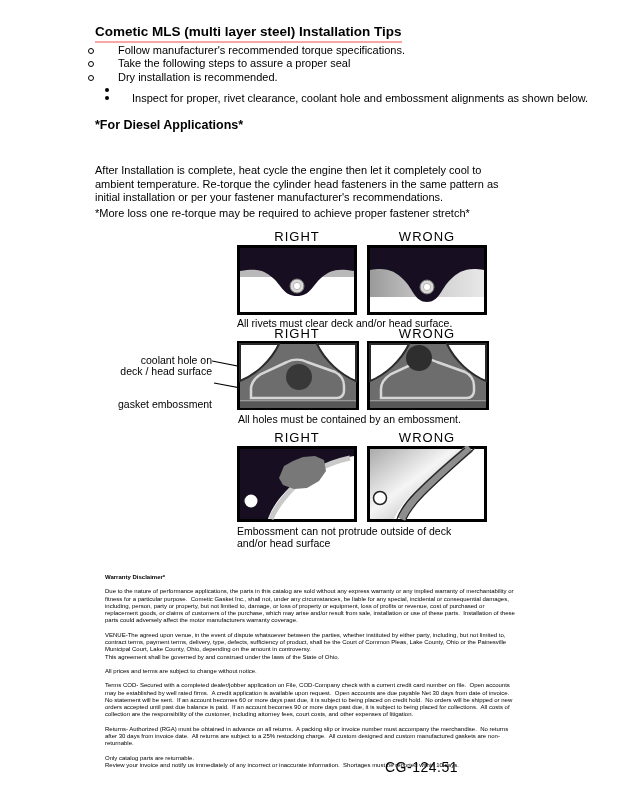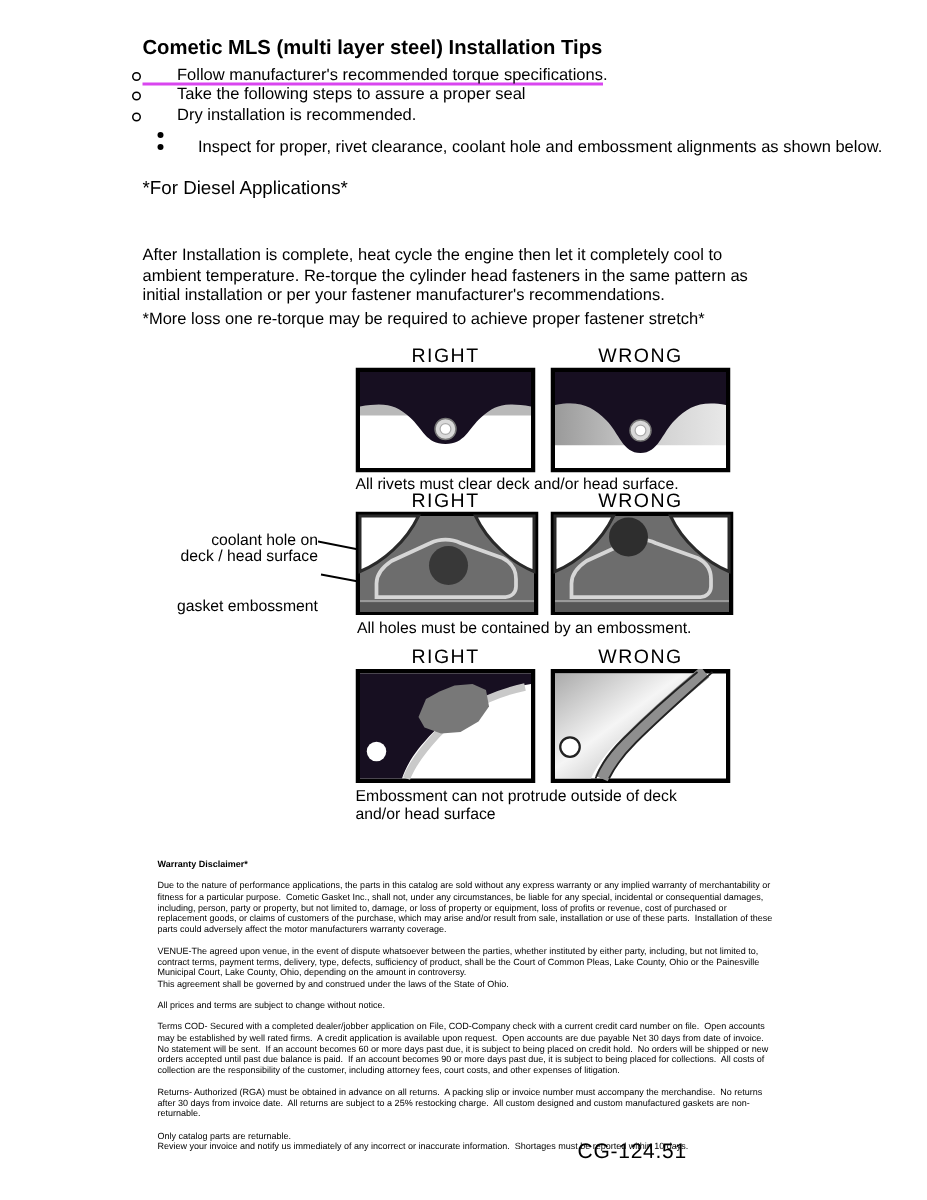--- a/index.html
+++ b/index.html
@@ -1,28 +1,28 @@
 <!DOCTYPE html>
 <html><head>
 <meta charset="utf-8">
 <style>
   html,body{margin:0;padding:0;background:#fff;}
   .page{position:relative;width:618px;height:800px;background:#ffffff;overflow:hidden;
         font-family:"Liberation Sans", sans-serif;color:#000;}
   .abs{position:absolute;}
   .title{left:95px;top:24px;font-size:13.5px;font-weight:bold;
-         border-bottom:2px solid #d946ef;padding-bottom:16px;display:inline-block;}
+         border-bottom:2px solid #fca5a5;padding-bottom:2px;display:inline-block;}
   .bullets{left:88px;top:44px;font-size:11px;line-height:13.3px;}
   .b-row{display:flex;align-items:flex-start;gap:19px;}
   .b-row.sub{margin-left:17px;}
   .m-open{flex:0 0 auto;width:4px;height:4px;border:1px solid #000;border-radius:50%;
           margin:4px 5px 0 0;}
   .m-fill{flex:0 0 auto;width:4px;height:4px;background:#000;border-radius:50%;
           margin:4px 4px 0 0;}
-  .h2{left:95px;top:118px;font-size:12.5px;font-weight:normal;}
+  .h2{left:95px;top:118px;font-size:12.5px;font-weight:bold;}
   .para{left:95px;width:424px;font-size:11px;line-height:13.5px;white-space:pre-wrap;}
   .p1{top:136px;} .p2{top:164px;} .p3{top:207px;}
   .dg-label{width:120px;text-align:center;font-size:13px;letter-spacing:1px;}
   .cap{font-size:10.5px;line-height:12px;white-space:pre-wrap;}
   .side-labels{left:100px;top:343px;width:112px;text-align:right;
                font-size:10.5px;line-height:11.5px;white-space:pre-line;}
   .side-labels .lbl2{margin-top:10px;}
   .legal{left:105px;top:574px;width:412px;font-size:6px;line-height:7.3px;}
   .legal .lg-h{font-weight:bold;margin-bottom:7px;}
   .legal p{margin:0 0 7px 0;white-space:pre-wrap;}

